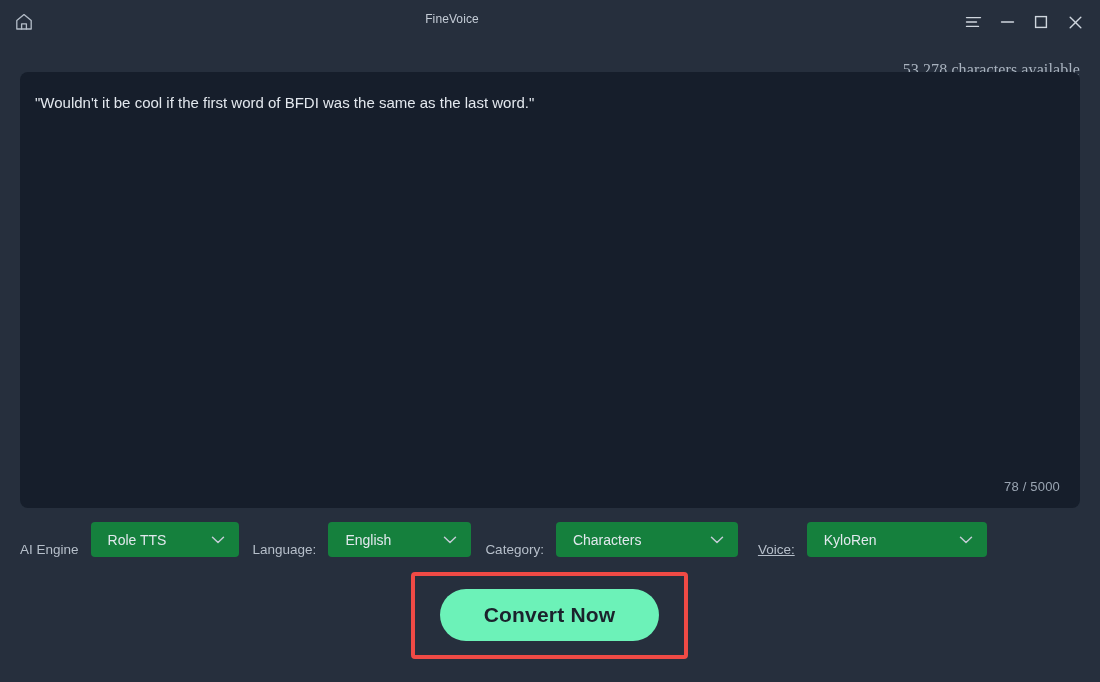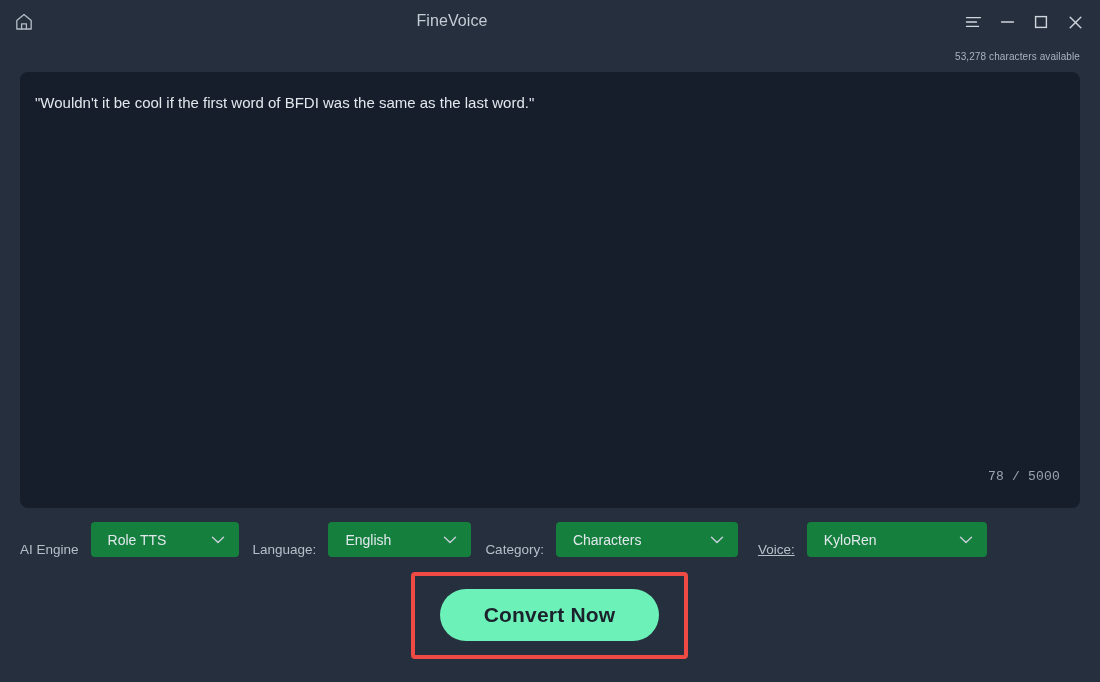--- a/index.html
+++ b/index.html
@@ -41,21 +41,21 @@
     justify-content: center;
     cursor: pointer;
   }
   .home-btn svg { display: block; }
 
   .app-title {
     position: absolute;
     left: 0; top: 12px;
     width: 904px;
     text-align: center;
-    font-size: 16px;
+    font-size: 12px;
     color: #c4ccd6;
     letter-spacing: 0.1px;
     pointer-events: none;
   }
 
   .win-controls {
     position: absolute;
     right: 8px; top: 8px;
     height: 28px;
     display: flex;
@@ -68,24 +68,25 @@
     align-items: center;
     justify-content: center;
     cursor: pointer;
   }
   .win-btn svg { display: block; }
 
   
   .chars-available {
     position: absolute;
     right: 20px;
-    top: 51px;
-    font-size: 10px;
+    top: 61px;
+    font-size: 16px;
     color: #a9b3bf;
     letter-spacing: 0.1px;
+    font-family: Liberation Serif, serif;
   }
 
   
   .editor {
     position: absolute;
     left: 20px;
     top: 72px;
     width: 1060px;
     height: 436px;
     background: #161e2b;
@@ -100,25 +101,24 @@
     font-size: 15px;
     line-height: 22px;
     color: #e3e8ee;
     white-space: pre-wrap;
     word-wrap: break-word;
   }
 
   .char-counter {
     position: absolute;
     right: 20px;
-    bottom: 24px;
+    bottom: 14px;
     font-size: 13px;
     color: #9aa5b2;
     letter-spacing: 0.2px;
-    font-family: Liberation Mono, monospace;
   }
 
   
   .controls {
     position: absolute;
     left: 0;
     top: 521px;
     width: 1100px;
     height: 36px;
     display: flex;

